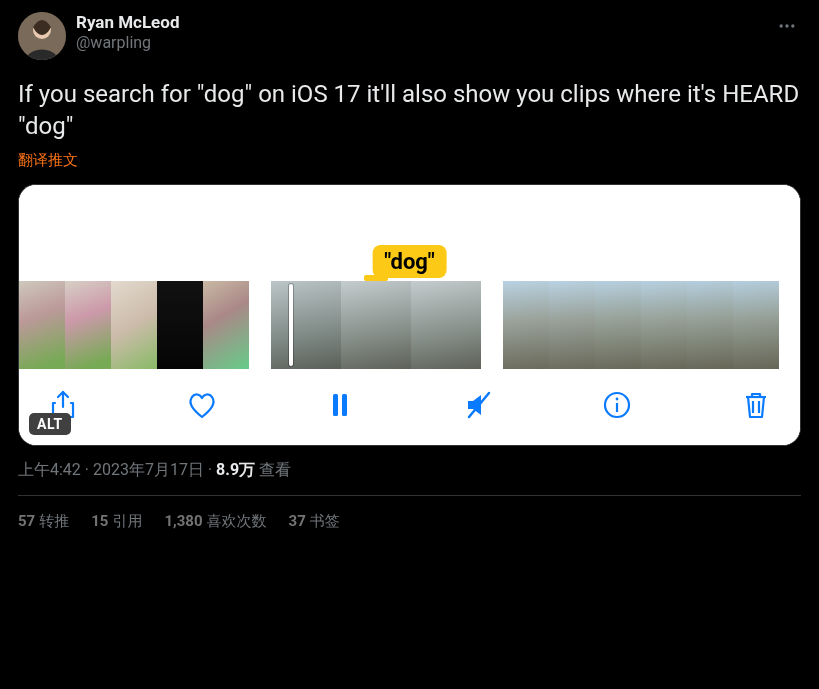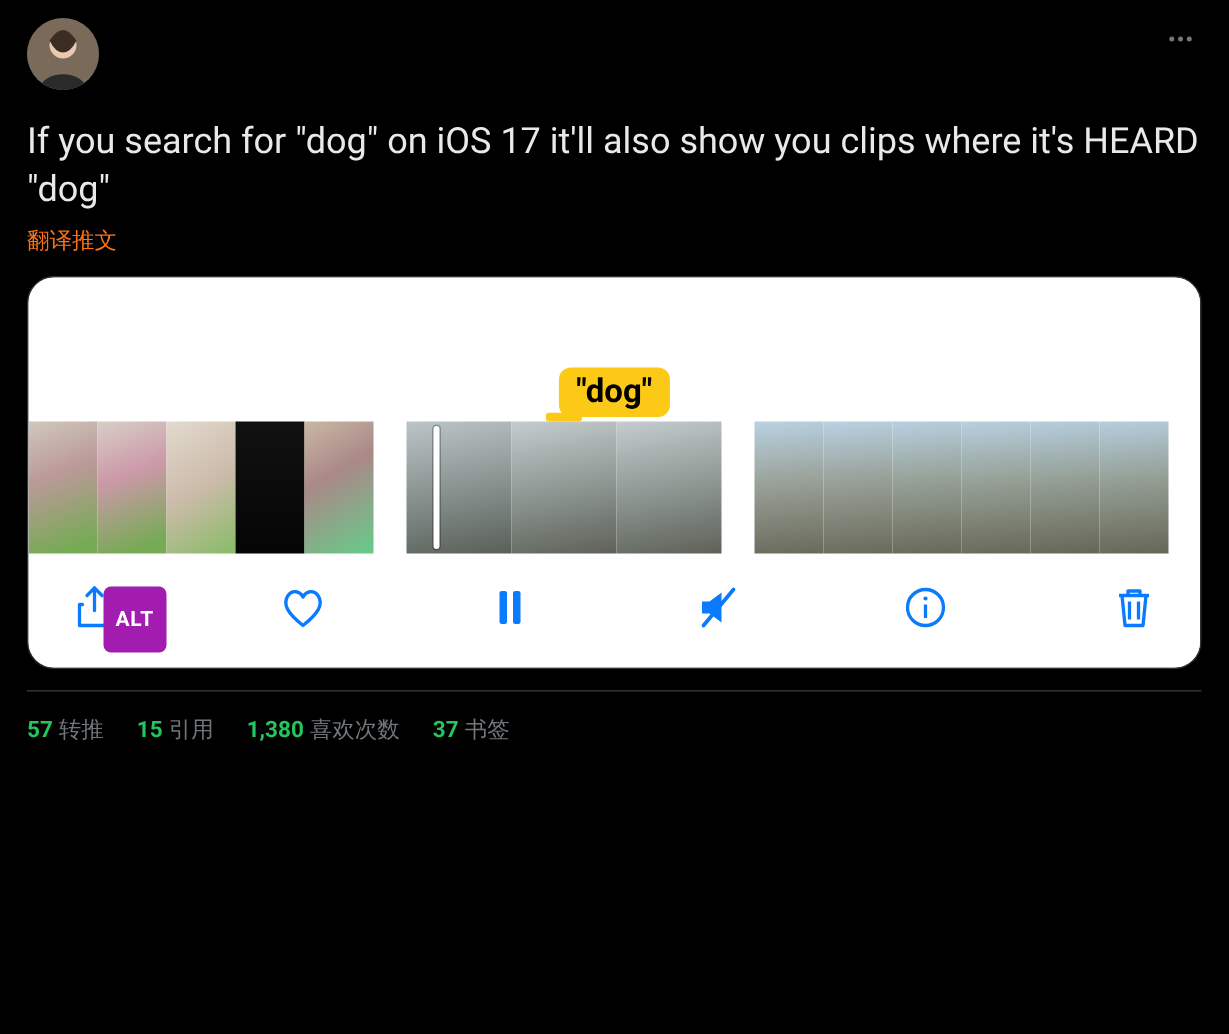--- a/index.html
+++ b/index.html
@@ -23,40 +23,44 @@
   .thumb { height: 88px; background: #b7b0a7; flex-shrink: 0; }
   .set0 .thumb { width: 46px; }
   .set1 { position: relative; }
   .set1 .thumb { width: 70px; }
   .playhead { position: absolute; left: 18px; top: 3px; bottom: 3px; width: 4px; background: #fff; border-radius: 2px; box-shadow: 0 0 0 1px rgba(0,0,0,.25); }
   .yellow-mark { position: absolute; left: 50%; transform: translateX(-50%); top: -6px; width: 24px; height: 6px; background: #fbc916; border-radius: 2px; }
   .set2 .thumb { width: 46px; }
   .controls { display: flex; justify-content: space-between; align-items: center; padding: 16px 26px 22px; background: #fff; }
   .ctrl { color: #0a7aff; width: 36px; height: 36px; display: flex; align-items: center; justify-content: center; }
   .ctrl svg { width: 32px; height: 32px; display: block; }
-  .alt-badge { position: absolute; left: 10px; bottom: 10px; background: #a21caf; color: #fff; font-size: 14px; font-weight: 700; padding: 14px 8px; border-radius: 5px; letter-spacing: .5px; margin-left: 40px; }
+  .alt-badge { position: absolute; left: 10px; bottom: 10px; background: #404040; color: #fff; font-size: 14px; font-weight: 700; padding: 3px 8px; border-radius: 5px; letter-spacing: .5px; }
   .meta { color: #71767b; font-size: 16px; margin-top: 14px; }
   .meta .views-n { color: #e7e9ea; font-weight: 700; }
   .divider { border: none; border-top: 1px solid #2f3336; margin-top: 14px; }
   .stats { display: flex; gap: 22px; padding-top: 16px; font-size: 15px; color: #71767b; }
-  .stats .n { color: #22c55e; font-weight: 700; margin-right: 4px; }
+  .stats .n { color: #737373; font-weight: 700; margin-right: 4px; }
 </style>
 </head>
 <body>
 
 <div class="tweet">
 
   <div class="header">
     <div class="avatar">
       <svg viewBox="0 0 48 48">
         <rect width="48" height="48" fill="#7a6a5a"></rect>
         <circle cx="24" cy="18" r="9" fill="#e9c9b0"></circle>
         <path d="M8 48 C10 34 38 34 40 48 Z" fill="#2a2a2a"></path>
         <path d="M15 15 q9 -14 18 0 q-4 8 -9 8 q-5 0 -9 -8z" fill="#3b2d22"></path>
       </svg>
+    </div>
+    <div class="user-block">
+      <span class="display-name">Ryan McLeod</span>
+      <span class="handle">@warpling</span>
     </div>
     <div class="more-btn">
       <svg viewBox="0 0 24 24" fill="currentColor">
           <circle cx="5" cy="12" r="2"></circle>
           <circle cx="12" cy="12" r="2"></circle>
           <circle cx="19" cy="12" r="2"></circle>
         </svg>
     </div>
   </div>
 
@@ -133,20 +137,23 @@
           <path d="M8 8 l2 20 h12 l2 -20"></path>
           <line x1="13" y1="12" x2="13" y2="24"></line>
             <line x1="19" y1="12" x2="19" y2="24"></line>
         </svg>
       </div>
     </div>
 
     <div class="alt-badge">ALT</div>
   </div>
 
+  <div class="meta">
+    <span>上午4:42</span><span> · </span><span>2023年7月17日</span><span> · </span><span class="views-n">8.9万</span><span> 查看</span>
+  </div>
 
   <hr class="divider">
 
   <div class="stats">
     <div><span class="n">57</span><span>转推</span></div>
     <div><span class="n">15</span><span>引用</span></div>
     <div><span class="n">1,380</span><span>喜欢次数</span></div>
     <div><span class="n">37</span><span>书签</span></div>
   </div>
 

